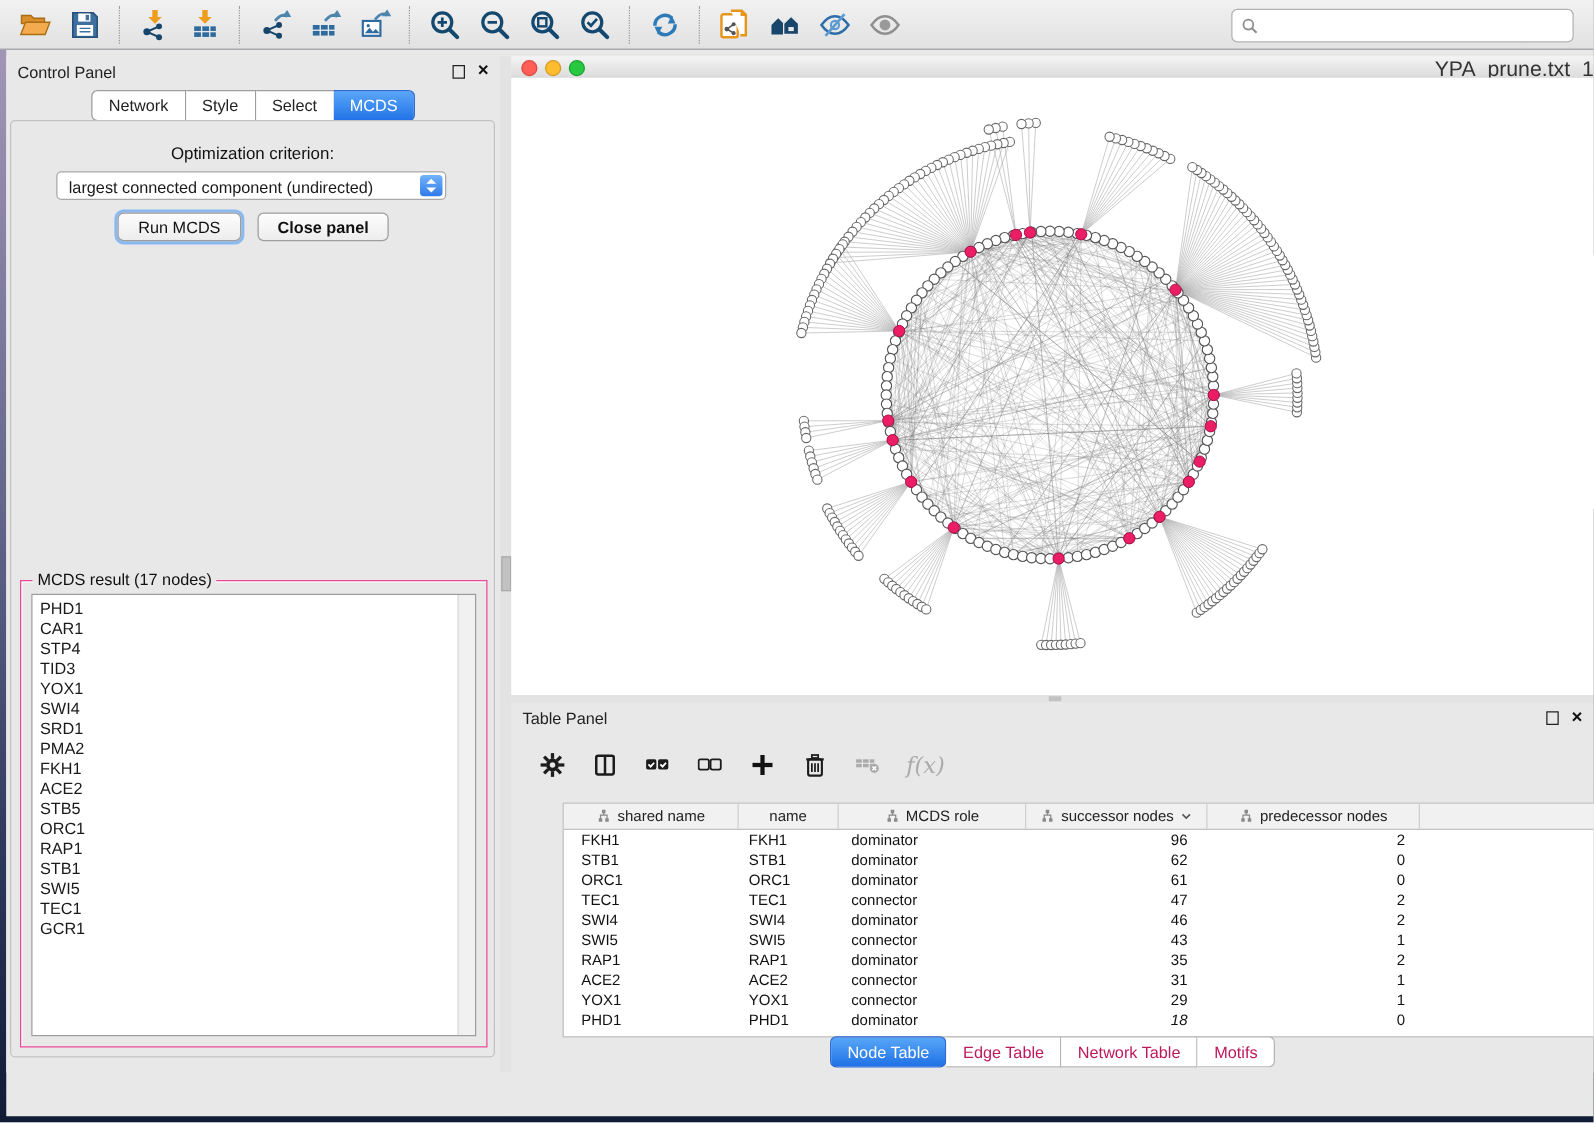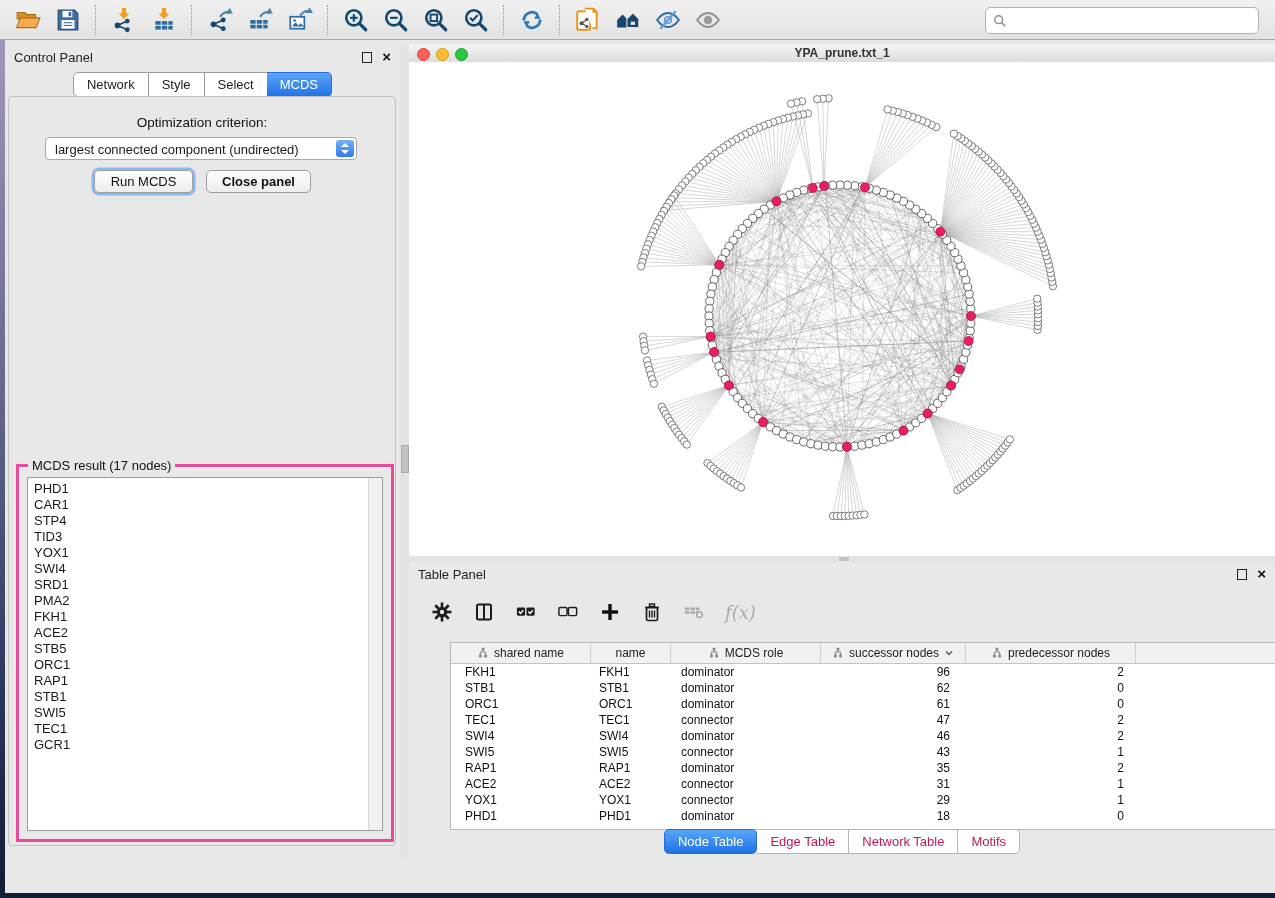--- a/index.html
+++ b/index.html
@@ -34,38 +34,38 @@
   #cp-content{position:absolute;left:3px;width:386px;top:51px;height:748px;border:1px solid #c2c2c2;border-radius:4px;background:#e8e8e8;}
   #opt-label{position:absolute;left:0;right:0;top:18px;text-align:center;font-size:13.5px;color:#111;}
   #criterion-select{position:absolute;left:36px;top:40px;width:312px;height:23px;background:#fff;border:1px solid #a8a8a8;border-radius:4px;font-size:13px;line-height:23px;padding-left:9px;box-sizing:border-box;}
   #spin{position:absolute;right:2px;top:2px;width:18px;height:17px;background:linear-gradient(#74b3fa,#2e7be8);border-radius:3px;}
   #spin::before,#spin::after{content:"";position:absolute;left:5px;border-left:4px solid transparent;border-right:4px solid transparent;}
   #spin::before{top:3px;border-bottom:4px solid #fff;}
   #spin::after{bottom:3px;border-top:4px solid #fff;}
   .cp-btn{position:absolute;top:73px;height:23px;background:linear-gradient(#fdfdfd,#ededed);border:1px solid #9e9e9e;border-radius:5px;font-size:13px;font-family:"Liberation Sans",sans-serif;color:#111;}
   #run-btn{left:85px;width:99px;box-shadow:0 0 0 2.5px #8ab8f0;text-align:center;}
   #close-btn{left:197px;width:105px;font-weight:bold;}
-  #mcds-group{position:absolute;left:7px;width:372px;top:367px;height:372px;border:3px solid #ec4899;box-shadow:inset 1px 1px 0 #fff;}
+  #mcds-group{position:absolute;left:7px;width:372px;top:367px;height:372px;border:1px solid #ec4899;box-shadow:inset 1px 1px 0 #fff;}
   #mcds-legend{position:absolute;top:-9px;left:9px;background:#e8e8e8;padding:0 4px;font-size:13px;color:#111;}
   #mcds-list{position:absolute;left:8px;right:8px;top:10px;bottom:8px;background:#fff;border:1px solid #9c9c9c;margin:0;padding:3px 0 0 0;list-style:none;font-size:13px;overflow:hidden;}
   #mcds-list li{line-height:16px;padding-left:6px;}
   #mcds-scroll{position:absolute;right:9px;top:11px;bottom:9px;width:13px;background:#f1f1f1;border-left:1px solid #d8d8d8;}
   
   #v-divider{position:absolute;left:400px;top:45px;width:9px;height:813px;background:#e3e3e3;}
   #v-handle{position:absolute;left:1px;top:400px;width:6px;height:26px;background:#c2c2c2;border:1px solid #aaa;}
   #h-divider{position:absolute;left:409px;top:556px;width:866px;height:6px;background:#e3e3e3;}
   #h-handle{position:absolute;left:430px;top:1px;width:10px;height:4px;background:#c2c2c2;}
   
   #net-window{position:absolute;left:409px;top:45px;width:866px;height:511px;}
   #net-titlebar{position:absolute;left:0;right:0;top:0;height:17px;background:linear-gradient(#f4f4f4,#dcdcdc);border-bottom:1px solid #a8a8a8;}
   .light{position:absolute;top:3px;width:11px;height:11px;border-radius:50%;}
   #light-red{left:8px;background:#ff5f57;border:0.5px solid #d94942;}
   #light-yellow{left:27px;background:#febc2e;border:0.5px solid #d49a23;}
   #light-green{left:46px;background:#28c840;border:0.5px solid #1ea233;}
-  #net-title{position:absolute;left:0;right:0;top:1px;text-align:center;font-size:12px;color:#333;font-weight:bold;}
+  #net-title{position:absolute;left:0;right:0;top:1px;text-align:right;font-size:17px;color:#333;}
   #net-canvas{position:absolute;left:0;top:17px;width:866px;height:494px;background:#fff;}
   .chord{stroke:#8a8a8a;stroke-width:.55;opacity:.30;}
   .chord2{stroke:#787878;stroke-width:.55;opacity:.38;}
   .fanline{stroke:#adadad;stroke-width:.55;opacity:.9;}
   .rnode{fill:#fff;stroke:#555;stroke-width:.9;}
   .fnode{fill:#fff;stroke:#666;stroke-width:.85;}
   .hubnode{fill:#ec1e63;stroke:#a90e4c;stroke-width:.8;}
   
   #table-panel{position:absolute;left:409px;top:562px;width:866px;height:296px;background:#e8e8e8;}
   #tp-toolbar{position:absolute;left:10px;top:28px;height:44px;display:flex;align-items:center;gap:20px;padding-left:12px;}
@@ -1444,21 +1444,21 @@
             <div class="td c0" style="width: 140px;">YOX1</div>
             <div class="td c1" style="width: 80px;">YOX1</div>
             <div class="td c2" style="width: 150px;">connector</div>
             <div class="td num3" style="width: 145px;">29</div>
             <div class="td num4" style="width: 170px;">1</div>
           </div>
           <div class="tr">
             <div class="td c0" style="width: 140px;">PHD1</div>
             <div class="td c1" style="width: 80px;">PHD1</div>
             <div class="td c2" style="width: 150px;">dominator</div>
-            <div class="td num3" style="width: 145px;">18</div>
+            <div class="td num3" style="width: 145px; font-style: italic;">18</div>
             <div class="td num4" style="width: 170px;">0</div>
           </div>
         </div>
       <div id="tbl-scroll">
           <div id="tbl-thumb"></div>
         </div>
     </div>
     <div id="tp-tabs">
         <div class="tp-tab active">Node Table</div>
         <div class="tp-tab">Edge Table</div>

